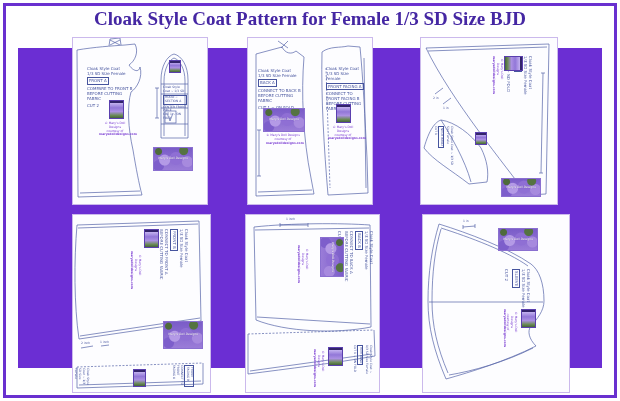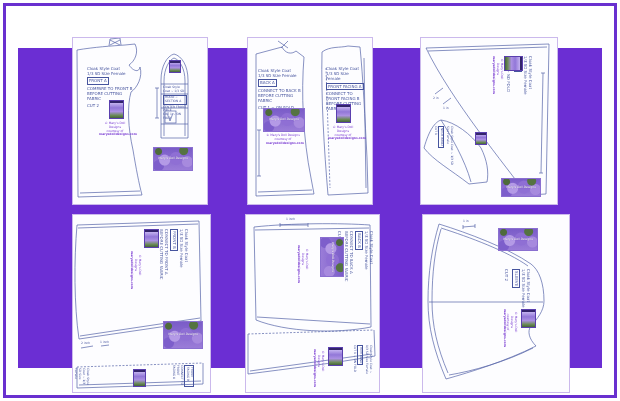--- a/index.html
+++ b/index.html
@@ -31,20 +31,21 @@
       linear-gradient(180deg,#7a5cc8,#9a7cd8);}
   .logo-wide .cap{position:absolute;top:38%;left:0;right:0;text-align:center;
     font-size:3px;font-style:italic;color:#fffef2;text-shadow:0 0 1px #5a3fae;white-space:nowrap;}
   .ms{position:absolute;font-size:3px;color:#46549e;white-space:nowrap;}
 </style>
 </head>
 <body>
 
 <div class="page">
   <div class="frame"></div>
+  <div class="title">Cloak Style Coat Pattern for Female 1/3 SD Size BJD</div>
   <div class="board"></div>
 
   <div class="sheet" style="left:72px;top:37px;width:134px;height:166px">
     <svg viewBox="0 0 134 166">
       <g stroke="#5563a8" stroke-width="0.7" fill="none">
         <path d="M4,12 C22,9 38,8 52,7 L62,6 C66,14 62,23 56,27 C60,33 66,35 67,29 C70,39 64,50 58,54 C54,68 55,90 60,112 C63,130 66,146 69,157 L5,159 Z"></path>
         <path d="M36,8 L37,1 L47,0 L48,7 M37,2 L47,7 M37,7 L47,2"></path>
         <path d="M7,155 L67,153"></path>
         <path d="M88,100 L88,42 C88,28 94,18 101,16 C109,18 115,28 115,42 L115,100 Z"></path>
         <path d="M91,98 L91,43 C91,31 96,22 101,20 C107,22 112,31 112,43 L112,98"></path>

